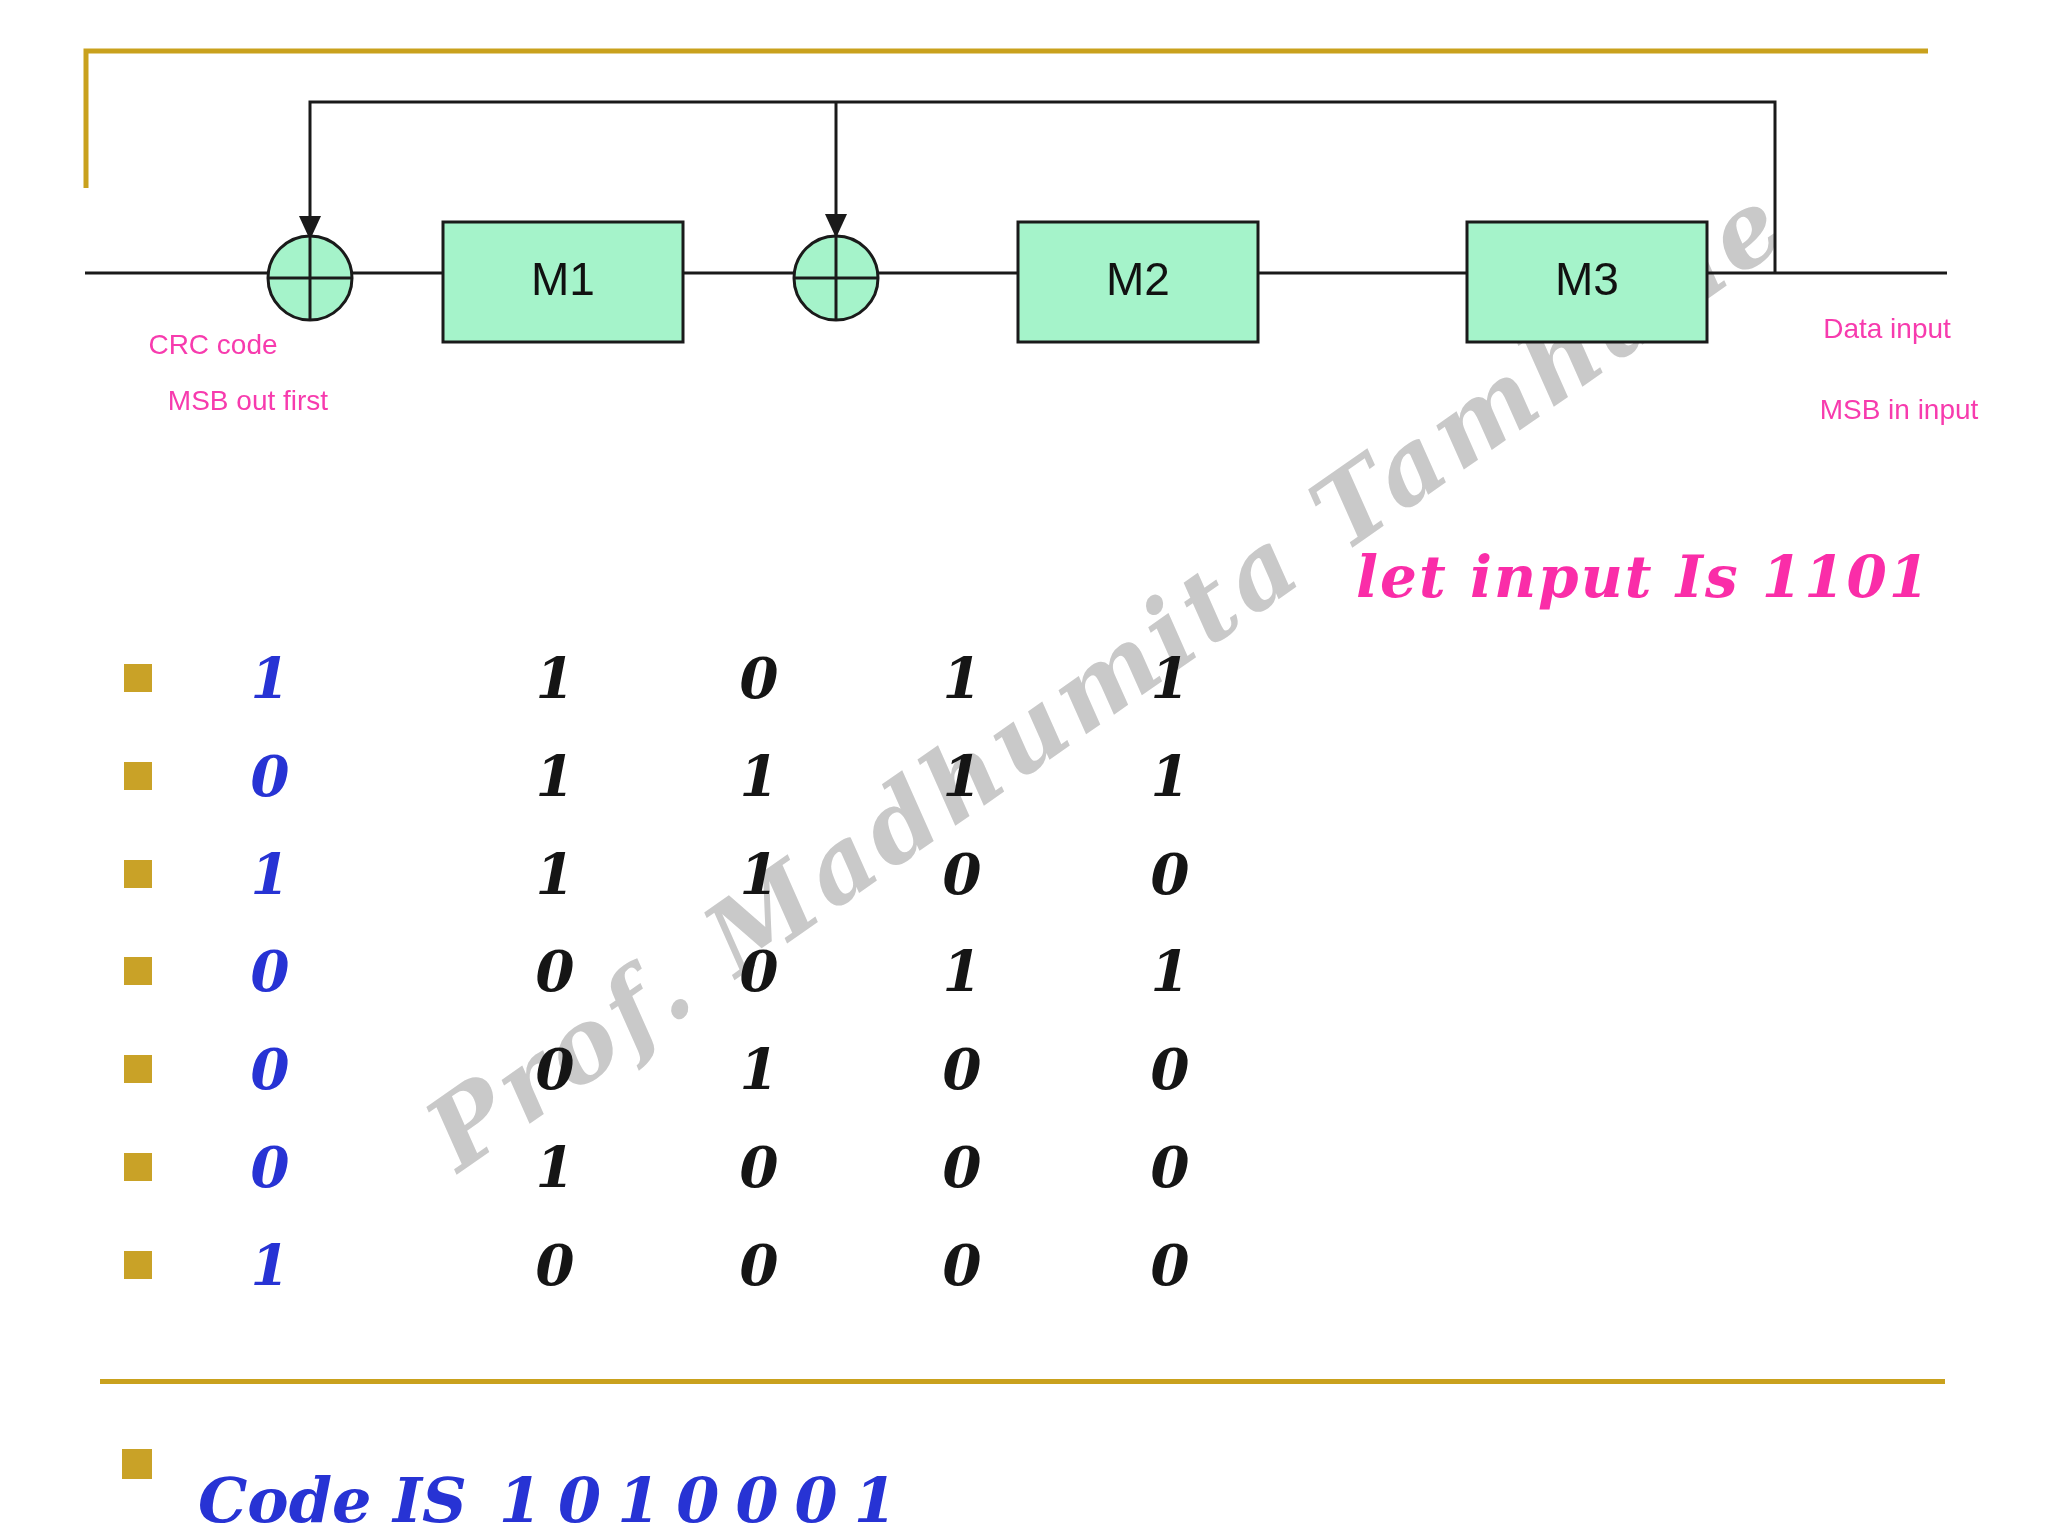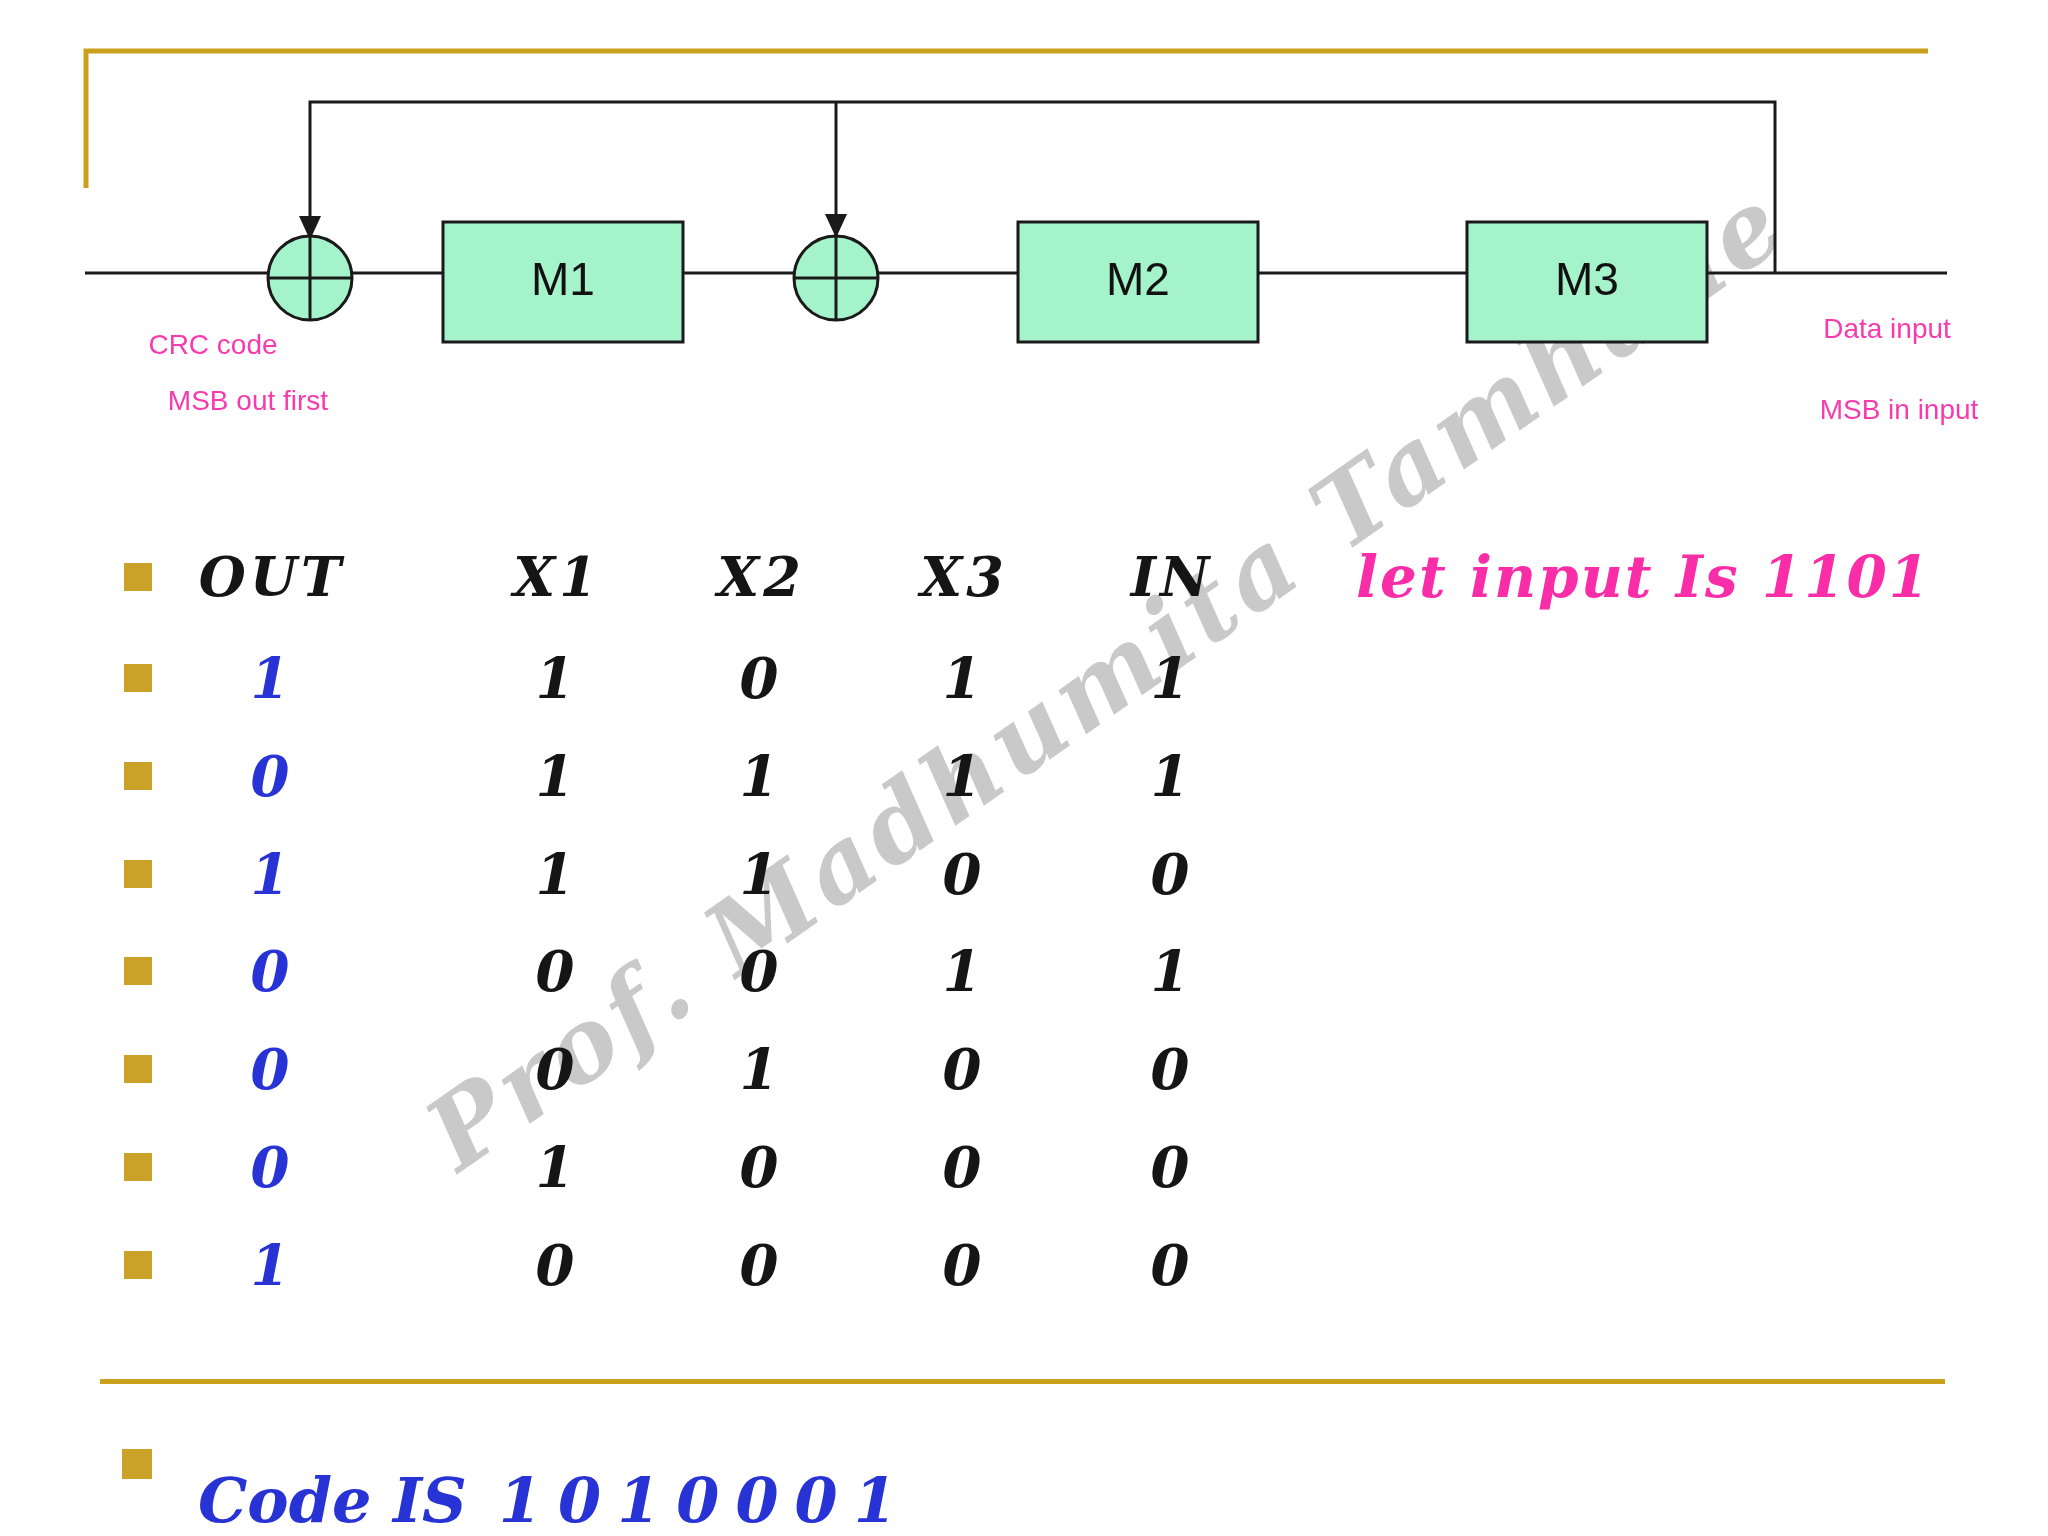--- a/index.html
+++ b/index.html
@@ -90,28 +90,20 @@
     </g>
   </svg>
 
   <div class="lbl" style="left:213px;top:345px;">CRC code</div>
   <div class="lbl" style="left:248px;top:401px;">MSB out first</div>
   <div class="lbl" style="left:1887px;top:329px;">Data input</div>
   <div class="lbl" style="left:1899px;top:410px;">MSB in input</div>
 
   <div class="annotation hand">let input Is 1101</div>
 
-  <div class="trow hdr" style="top:528px;">
-    <span class="bullet"></span>
-    <span class="cell hand c0">OUT</span>
-    <span class="cell hand c1">X1</span>
-    <span class="cell hand c2">X2</span>
-    <span class="cell hand c3">X3</span>
-    <span class="cell hand c4">IN</span>
-  </div>
 
   <div class="trow" style="top:629px;">
     <span class="bullet"></span>
     <span class="cell hand c0 out">1</span>
     <span class="cell hand c1">1</span>
     <span class="cell hand c2">0</span>
     <span class="cell hand c3">1</span>
     <span class="cell hand c4">1</span>
   </div>
 

